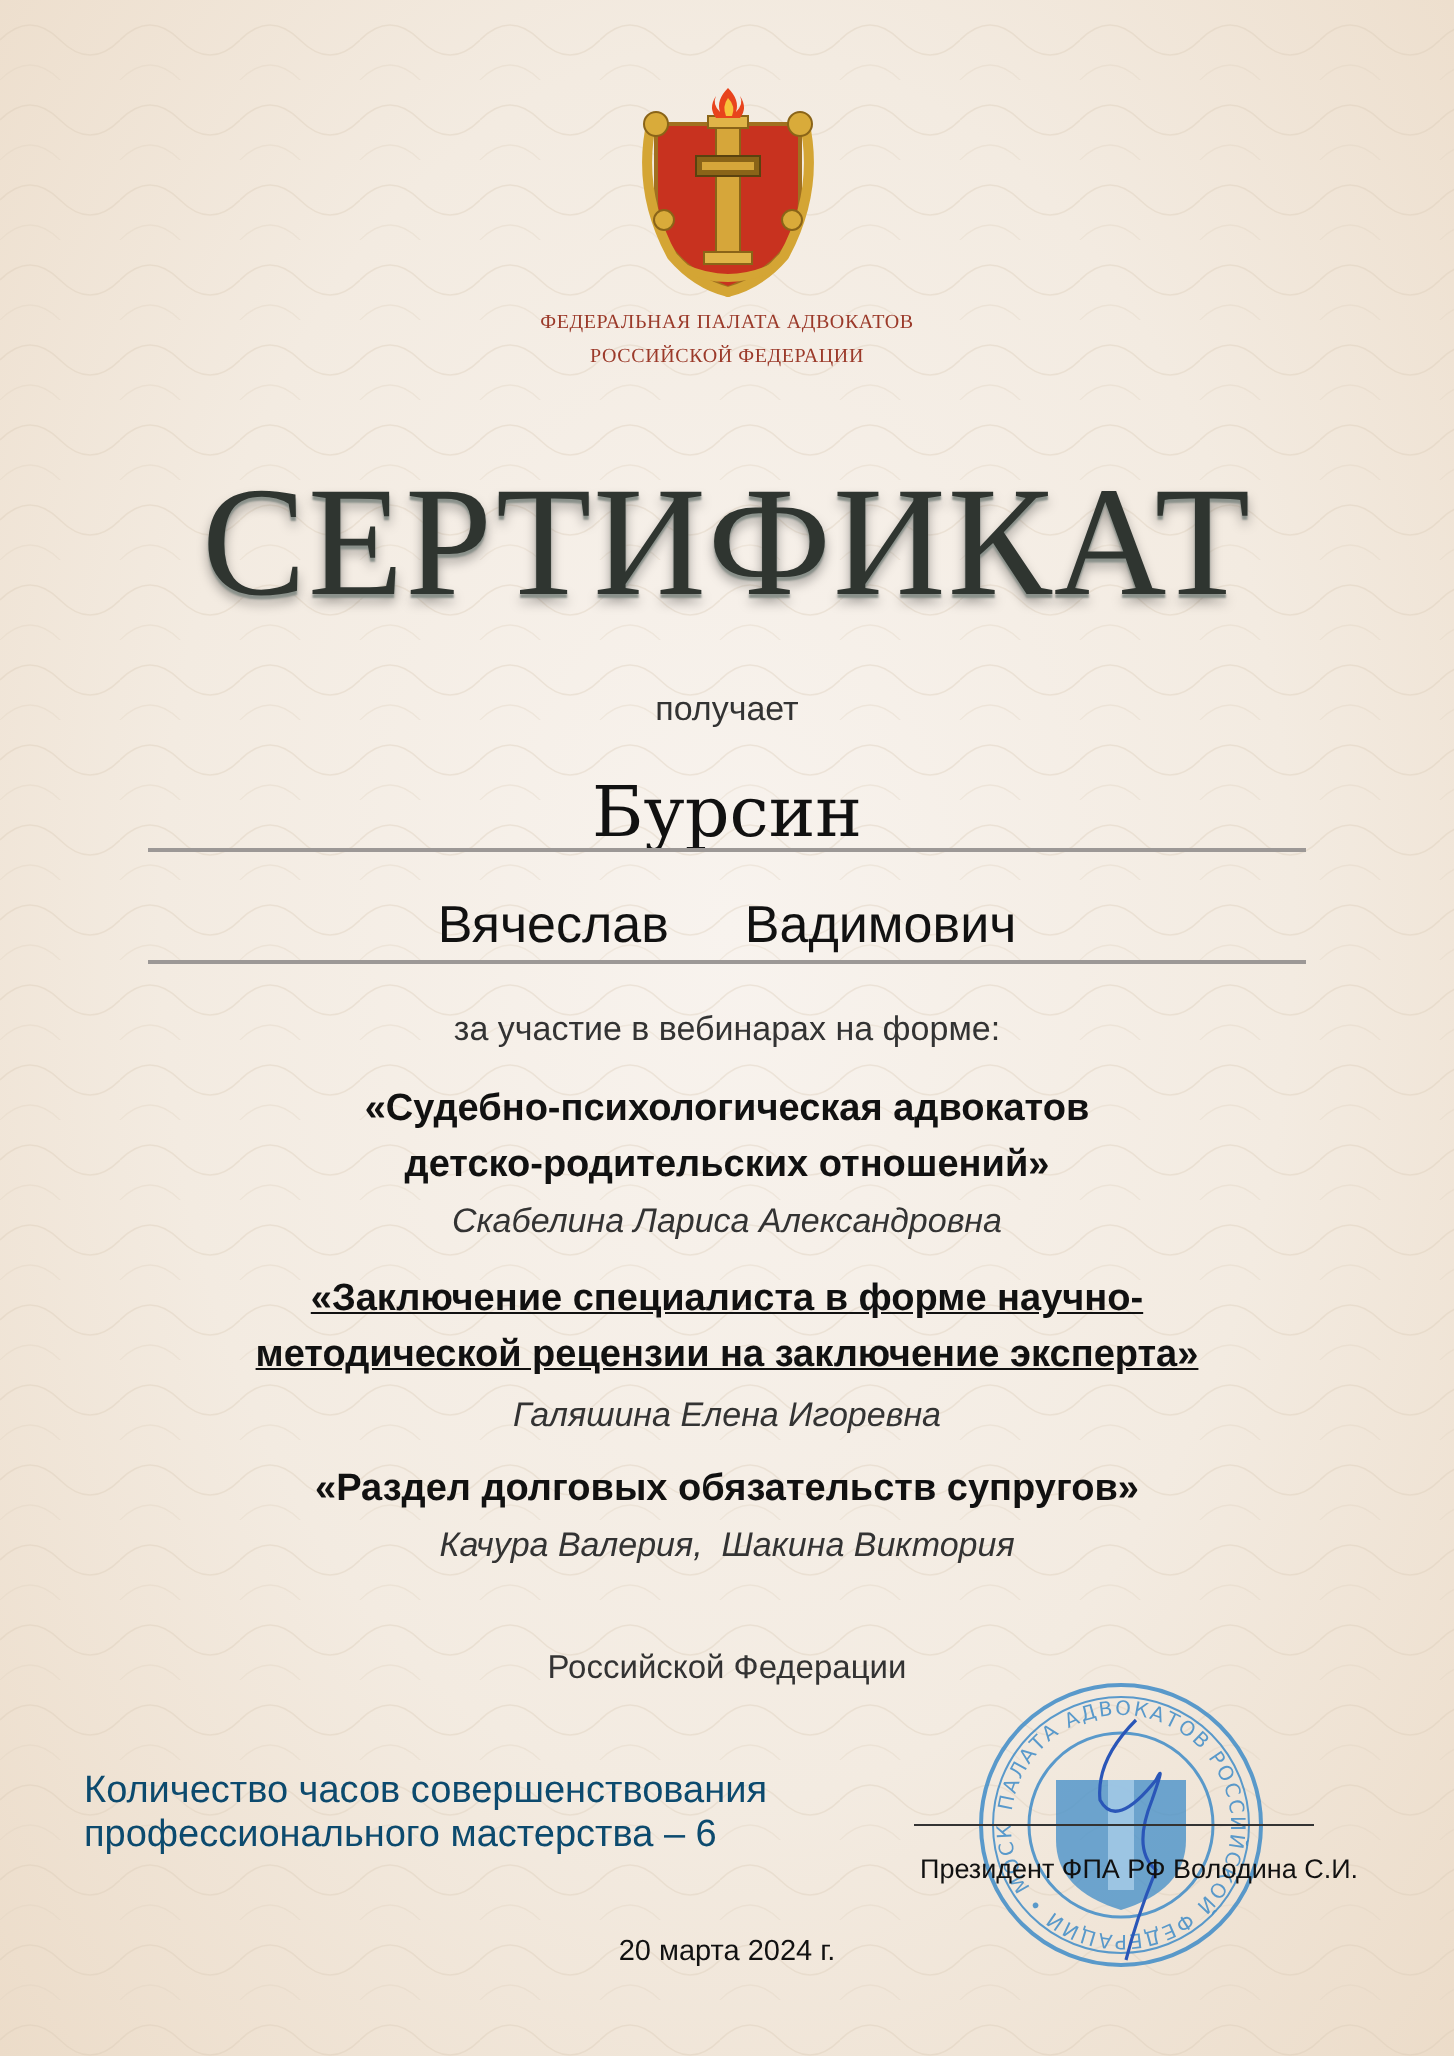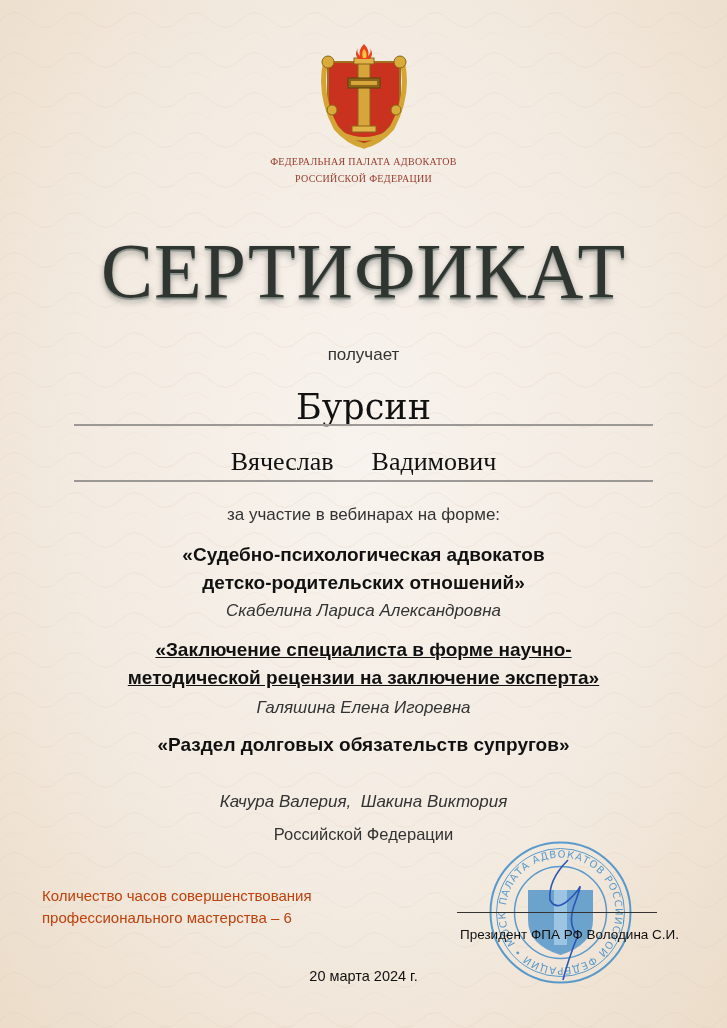--- a/index.html
+++ b/index.html
@@ -33,40 +33,40 @@
     .receives { top: 345px; font-size: 17px; color: #333; }
 
     .surname {
       top: 387px; font-family: "DejaVu Serif", serif; font-size: 35px; color: #111; text-align: center;
     }
     .rule { left: 74px; width: 579px; height: 2px; background: #9c9896; }
     .rule1 { top: 424px; }
     .rule2 { top: 480px; }
 
     .given {
-      top: 447px; font-family: Liberation Serif, serif; font-size: 26px; color: #111;
+      top: 447px; font-family: Liberation Sans, sans-serif; font-size: 26px; color: #111;
       word-spacing: 0;
     }
     .given span + span { margin-left: 38px; }
 
     .for-part { top: 505px; font-size: 17px; color: #333; }
 
     .topic { font-weight: bold; font-size: 19px; line-height: 28px; color: #111; }
     .speaker { font-style: italic; font-size: 17px; line-height: 22px; color: #333; }
 
     .t1 { top: 541px; }
     .s1 { top: 600px; }
     .t2 { top: 636px; text-decoration: underline; }
     .s2 { top: 697px; }
     .t3 { top: 731px; }
     .s3 { top: 762px; }
 
     .organizer { top: 822px; font-size: 16.5px; line-height: 24px; color: #333; }
 
-    .hours { left: 42px; top: 885px; font-size: 15px; line-height: 22px; color: #c2410c; }
+    .hours { left: 42px; top: 885px; font-size: 19px; line-height: 22px; color: #0c4a6e; }
 
     .stamp { left: 488px; top: 840px; width: 145px; height: 145px; }
     .sig-line { left: 457px; top: 912px; width: 200px; height: 1px; background: #333; }
     .president { left: 460px; top: 927px; font-size: 13.5px; color: #111; white-space: nowrap; }
 
     .date { top: 968px; font-size: 14.5px; color: #111; }
   </style>
 </head>
 <body>
 
@@ -131,21 +131,21 @@
 
 <div class="abs center topic t2">
   <div>«Заключение специалиста в форме научно-</div>
   <div>методической рецензии на заключение эксперта»</div>
 </div>
 <div class="abs center speaker s2">Галяшина Елена Игоревна</div>
 
 <div class="abs center topic t3">
   <div>«Раздел долговых обязательств супругов»</div>
 </div>
-<div class="abs center speaker s3" style="white-space:pre;margin-top:29px;">Качура Валерия,  Шакина Виктория</div>
+<div class="abs center speaker s3" style="white-space:pre;">Качура Валерия,  Шакина Виктория</div>
 
 <div class="abs center organizer">
   <div>Российской Федерации</div>
 </div>
 
 <div class="abs hours">
   <div>Количество часов совершенствования</div>
   <div>профессионального мастерства – 6</div>
 </div>
 

